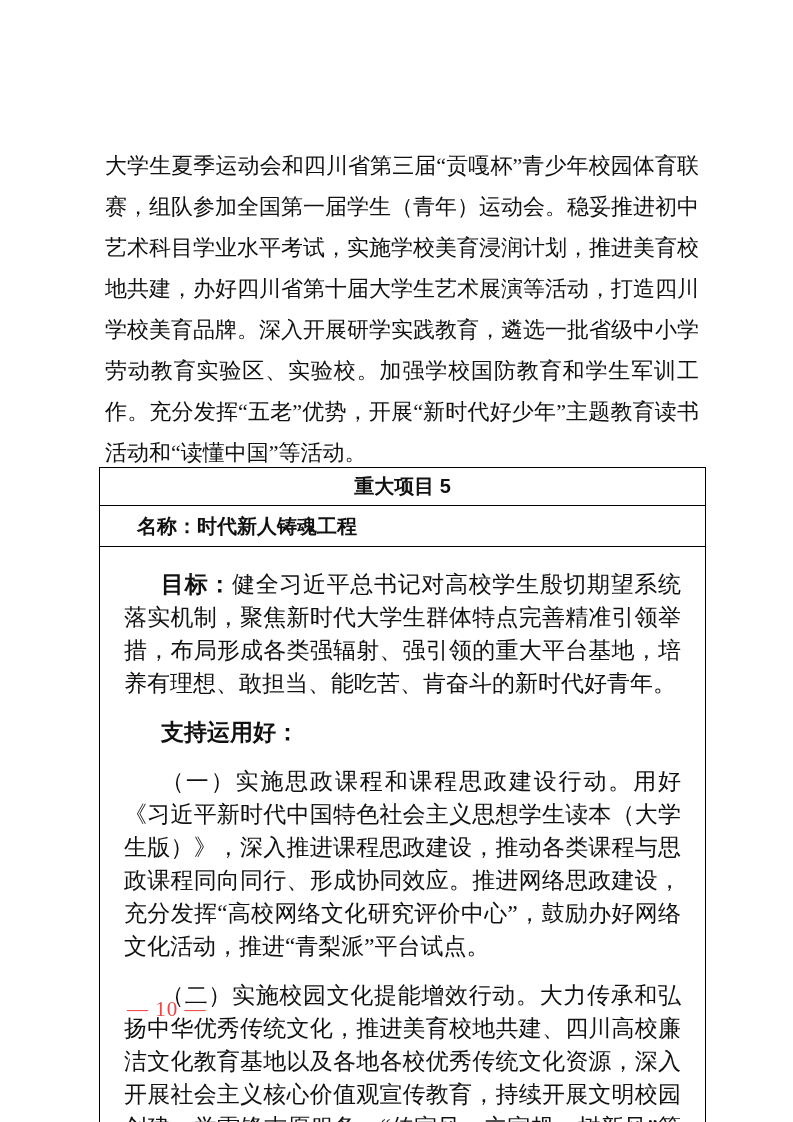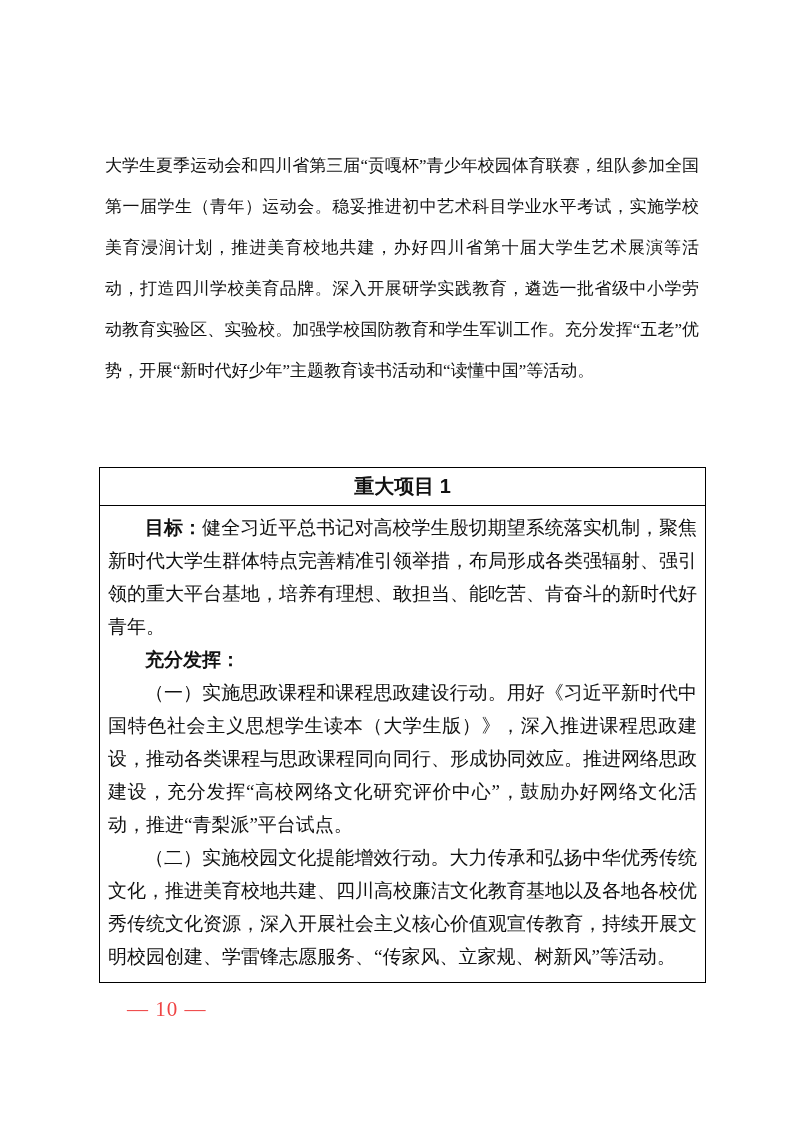--- a/index.html
+++ b/index.html
@@ -21,21 +21,21 @@
   .hei {
     font-family: "Liberation Sans", "DejaVu Sans", sans-serif;
     font-weight: bold;
   }
   .intro {
     position: absolute;
     left: 105px;
     top: 145px;
     width: 594px;
     margin: 0;
-    font-size: 17px;
+    font-size: 22px;
     line-height: 41px;
     text-align: justify;
     text-justify: inter-ideograph;
     font-family: "Liberation Serif", "DejaVu Serif", serif;
   }
   table.project-table {
     position: absolute;
     left: 99px;
     top: 467px;
     width: 607px;
@@ -56,22 +56,22 @@
     height: 38px;
     vertical-align: middle;
     padding-left: 37px;
     font-size: 20px;
   }
   td.t-body {
     padding: 5px 8px 9px 8px;
     vertical-align: top;
   }
   .para {
-    margin: 0;
-    font-size: 19px;
+    margin: 16px;
+    font-size: 23px;
     line-height: 33px;
     text-align: justify;
     text-justify: inter-ideograph;
     text-indent: 37px;
     font-family: "Liberation Serif", "DejaVu Serif", serif;
   }
   .para .goal-label {
     font-family: "Liberation Sans", "DejaVu Sans", sans-serif;
     font-weight: bold;
   }
@@ -92,26 +92,31 @@
 </head>
 <body>
 
 <div class="page">
 
   <p class="intro">大学生夏季运动会和四川省第三届“贡嘎杯”青少年校园体育联赛，组队参加全国第一届学生（青年）运动会。稳妥推进初中艺术科目学业水平考试，实施学校美育浸润计划，推进美育校地共建，办好四川省第十届大学生艺术展演等活动，打造四川学校美育品牌。深入开展研学实践教育，遴选一批省级中小学劳动教育实验区、实验校。加强学校国防教育和学生军训工作。充分发挥“五老”优势，开展“新时代好少年”主题教育读书活动和“读懂中国”等活动。</p>
 
   <table class="project-table">
     <tbody>
       <tr>
-        <td class="t-title hei">重大项目 1</td>
+        <td class="t-title hei">重大项目 5</td>
+      </tr>
+      <tr>
+        <td class="t-name">
+          <span class="hei">名称：</span><span class="hei">时代新人铸魂工程</span>
+        </td>
       </tr>
       <tr>
         <td class="t-body">
           <p class="para"><span class="goal-label">目标：</span><span class="serif">健全习近平总书记对高校学生殷切期望系统落实机制，聚焦新时代大学生群体特点完善精准引领举措，布局形成各类强辐射、强引领的重大平台基地，培养有理想、敢担当、能吃苦、肯奋斗的新时代好青年。</span></p>
-          <p class="para tasks-label">充分发挥：</p>
+          <p class="para tasks-label">支持运用好：</p>
           <p class="para">（一）实施思政课程和课程思政建设行动。用好《习近平新时代中国特色社会主义思想学生读本（大学生版）》，深入推进课程思政建设，推动各类课程与思政课程同向同行、形成协同效应。推进网络思政建设，充分发挥“高校网络文化研究评价中心”，鼓励办好网络文化活动，推进“青梨派”平台试点。</p>
           <p class="para">（二）实施校园文化提能增效行动。大力传承和弘扬中华优秀传统文化，推进美育校地共建、四川高校廉洁文化教育基地以及各地各校优秀传统文化资源，深入开展社会主义核心价值观宣传教育，持续开展文明校园创建、学雷锋志愿服务、“传家风、立家规、树新风”等活动。</p>
         </td>
       </tr>
     </tbody>
   </table>
 
   <div class="page-number">— 10 —</div>
 
 </div>

